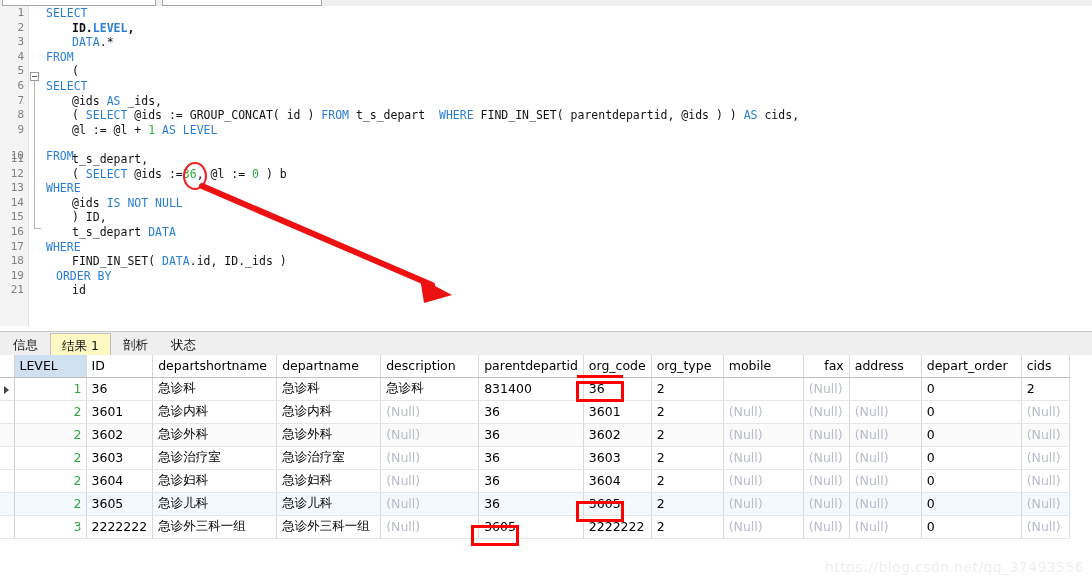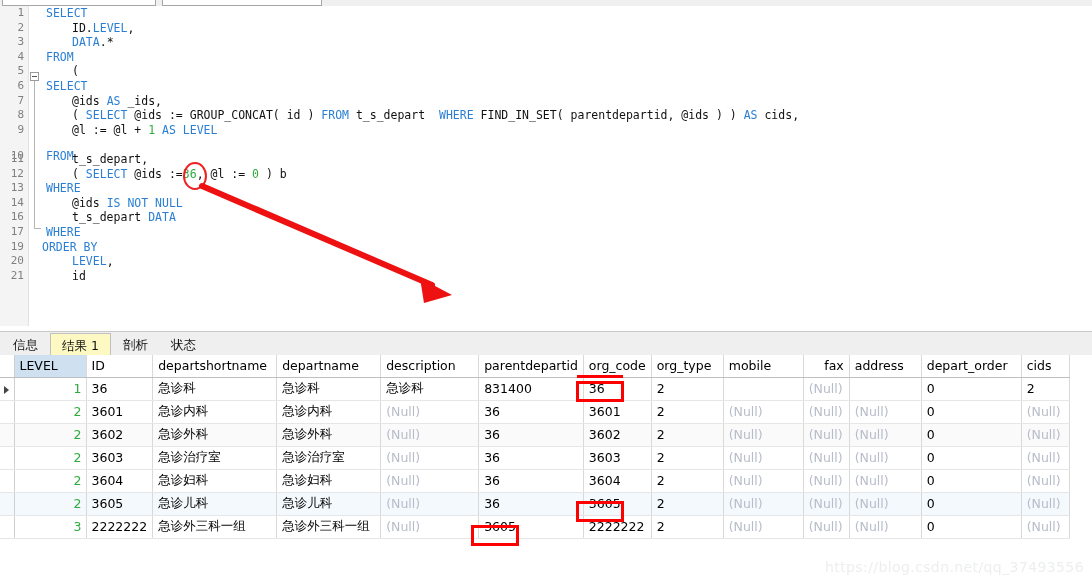--- a/index.html
+++ b/index.html
@@ -160,37 +160,38 @@
 </div>
 
 <div id="editor">
   <div id="gutter"></div>
   <div id="foldcol"></div>
   <div id="foldbox"></div>
   <div id="foldline"></div>
   <div id="foldend"></div>
   <div id="code-lines">
       <div class="code-line" style="top: 0px;"><span class="ln">1</span><span class="code" style="left: 46px;"><span class="kw">SELECT</span></span></div>
-      <div class="code-line" style="top: 0px;"><span class="ln">2</span><span class="code" style="left: 72px;"><span class="plain">ID.</span><span class="kw">LEVEL</span><span class="plain">,</span></span></div>
+      <div class="code-line" style="top: 0px;"><span class="ln">2</span><span class="code" style="left: 72px; font-weight: bold;"><span class="plain">ID.</span><span class="kw">LEVEL</span><span class="plain">,</span></span></div>
       <div class="code-line" style="top: 0px;"><span class="ln">3</span><span class="code" style="left: 72px;"><span class="kw">DATA</span><span class="plain">.*</span></span></div>
       <div class="code-line" style="top: 0px;"><span class="ln">4</span><span class="code" style="left: 46px;"><span class="kw">FROM</span></span></div>
       <div class="code-line" style="top: 0px;"><span class="ln">5</span><span class="code" style="left: 72px;"><span class="plain">(</span></span></div>
       <div class="code-line" style="top: 0px;"><span class="ln">6</span><span class="code" style="left: 46px;"><span class="kw">SELECT</span></span></div>
       <div class="code-line" style="top: 0px;"><span class="ln">7</span><span class="code" style="left: 72px;"><span class="plain">@ids </span><span class="kw">AS</span><span class="plain"> _ids,</span></span></div>
       <div class="code-line" style="top: 0px;"><span class="ln">8</span><span class="code" style="left: 72px;"><span class="plain">( </span><span class="kw">SELECT</span><span class="plain"> @ids := GROUP_CONCAT( id ) </span><span class="kw">FROM</span><span class="plain"> t_s_depart  </span><span class="kw">WHERE</span><span class="plain"> FIND_IN_SET( parentdepartid, @ids ) ) </span><span class="kw">AS</span><span class="plain"> cids,</span></span></div>
       <div class="code-line" style="top: 0px;"><span class="ln">9</span><span class="code" style="left: 72px;"><span class="plain">@l := @l + </span><span class="num">1</span><span class="plain"> </span><span class="kw">AS</span><span class="plain"> </span><span class="kw">LEVEL</span></span></div>
       <div class="code-line" style="top: 12px;"><span class="ln">10</span><span class="code" style="left: 46px;"><span class="kw">FROM</span></span></div>
       <div class="code-line" style="top: 0px;"><span class="ln">11</span><span class="code" style="left: 72px;"><span class="plain">t_s_depart,</span></span></div>
       <div class="code-line" style="top: 0px;"><span class="ln">12</span><span class="code" style="left: 72px;"><span class="plain">( </span><span class="kw">SELECT</span><span class="plain"> @ids :=</span><span class="num">36</span><span class="plain">, @l := </span><span class="num">0</span><span class="plain"> ) b</span></span></div>
       <div class="code-line" style="top: 0px;"><span class="ln">13</span><span class="code" style="left: 46px;"><span class="kw">WHERE</span></span></div>
       <div class="code-line" style="top: 0px;"><span class="ln">14</span><span class="code" style="left: 72px;"><span class="plain">@ids </span><span class="kw">IS NOT NULL</span></span></div>
+      <div class="code-line" style="top: 0px;"><span class="ln">15</span><span class="code" style="left: 72px;"><span class="plain">) ID,</span></span></div>
       <div class="code-line" style="top: 0px;"><span class="ln">16</span><span class="code" style="left: 72px;"><span class="plain">t_s_depart </span><span class="kw">DATA</span></span></div>
       <div class="code-line" style="top: 0px;"><span class="ln">17</span><span class="code" style="left: 46px;"><span class="kw">WHERE</span></span></div>
-      <div class="code-line" style="top: 0px;"><span class="ln">19</span><span class="code" style="left: 42px;"><span class="kw">ORDER BY</span></span></div>
-      <div class="code-line" style="top: 0px;"><span class="ln">20</span><span class="code" style="left: 72px;"><span class="kw">LEVEL</span><span class="plain">,</span></span></div>
+      <div class="code-line" style="top: 0px;"><span class="ln">18</span><span class="code" style="left: 72px;"><span class="plain">FIND_IN_SET( </span><span class="kw">DATA</span><span class="plain">.id, ID._ids )</span></span></div>
+      <div class="code-line" style="top: 0px;"><span class="ln">19</span><span class="code" style="left: 56px;"><span class="kw">ORDER BY</span></span></div>
       <div class="code-line" style="top: 0px;"><span class="ln">21</span><span class="code" style="left: 72px;"><span class="plain">id</span></span></div>
     </div>
 </div>
 
 <div id="anno-layer">
   <svg width="1092" height="581" style="position:absolute;left:0;top:0;">
 
     <ellipse cx="195" cy="176" rx="11" ry="13" fill="none" stroke="#ee2222" stroke-width="2"></ellipse>
 
     <g>

